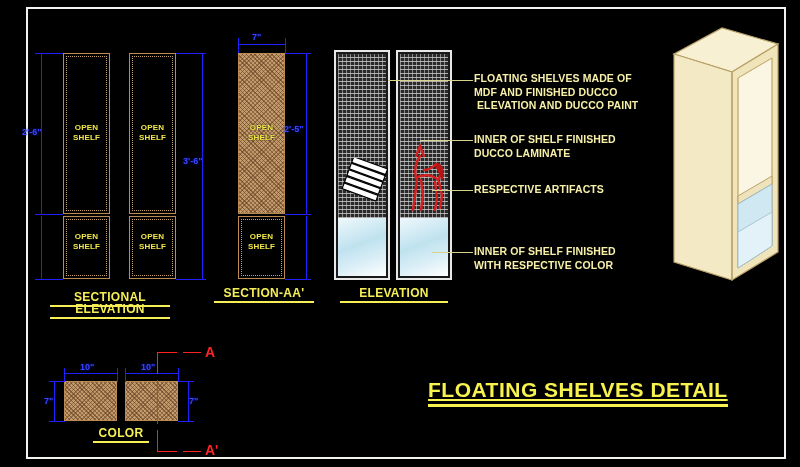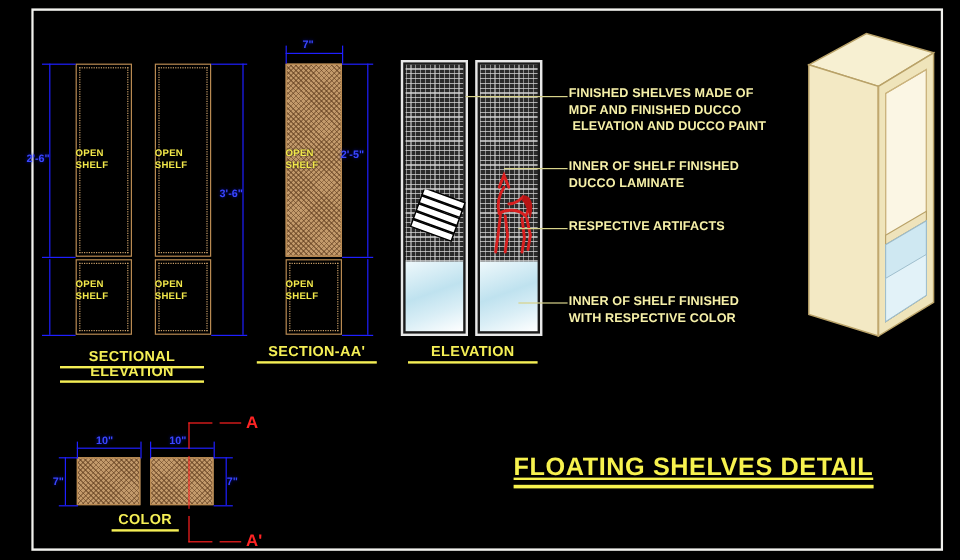--- a/index.html
+++ b/index.html
@@ -33,21 +33,21 @@
     background:linear-gradient(160deg,#eef8fb 0%,#bfe2ef 45%,#d9eef6 70%,#ffffff 100%);
   }
 
   
   .box{position:absolute;box-sizing:border-box;}
   .shelf-outline{border:1px solid #b98a52;background:#000;}
   .shelf-inner-dash{position:absolute;left:2px;top:2px;right:2px;bottom:2px;
      border:1px dotted #caa06a;box-sizing:border-box;pointer-events:none;}
 
   .lbl-open{position:absolute;color:#f2e84a;font-size:8px;font-weight:bold;
-     line-height:10px;letter-spacing:.2px;
+     text-align:center;line-height:10px;letter-spacing:.2px;
      text-shadow:0 0 2px rgba(0,0,0,.9);}
 
   
   .dimline{position:absolute;background:#1f1fff;}
   .dimtxt{position:absolute;color:#3a46ff;font-size:9px;font-weight:bold;
      white-space:nowrap;text-shadow:0 0 3px #0011aa;}
 
   .redline{position:absolute;background:#ff2020;}
   .redtxt{position:absolute;color:#ff2424;font-size:14px;font-weight:bold;}
 
@@ -207,21 +207,21 @@
       </svg>
       <div class="glass" style="position:absolute;left:2px;bottom:2px;right:2px;height:58px;"></div>
     </div>
 
     <div class="title" style="left:340px;top:286px;width:108px;">ELEVATION</div>
   </div>
 
   <div>
 
     <div class="leader" style="left:388px;top:80px;width:85px;"></div>
-    <div class="note" style="left:474px;top:72px;"><span>FINISHED SHELVES MADE OF</span>
+    <div class="note" style="left:474px;top:72px;"><span>FLOATING SHELVES MADE OF</span>
 <span>MDF AND FINISHED DUCCO</span>
 <span> ELEVATION AND DUCCO PAINT</span></div>
 
     <div class="leader" style="left:420px;top:140px;width:53px;"></div>
     <div class="note" style="left:474px;top:133px;"><span>INNER OF SHELF FINISHED</span>
 <span>DUCCO LAMINATE</span></div>
 
     <div class="leader" style="left:432px;top:190px;width:41px;"></div>
     <div class="note" style="left:474px;top:183px;"><span>RESPECTIVE ARTIFACTS</span></div>
 

